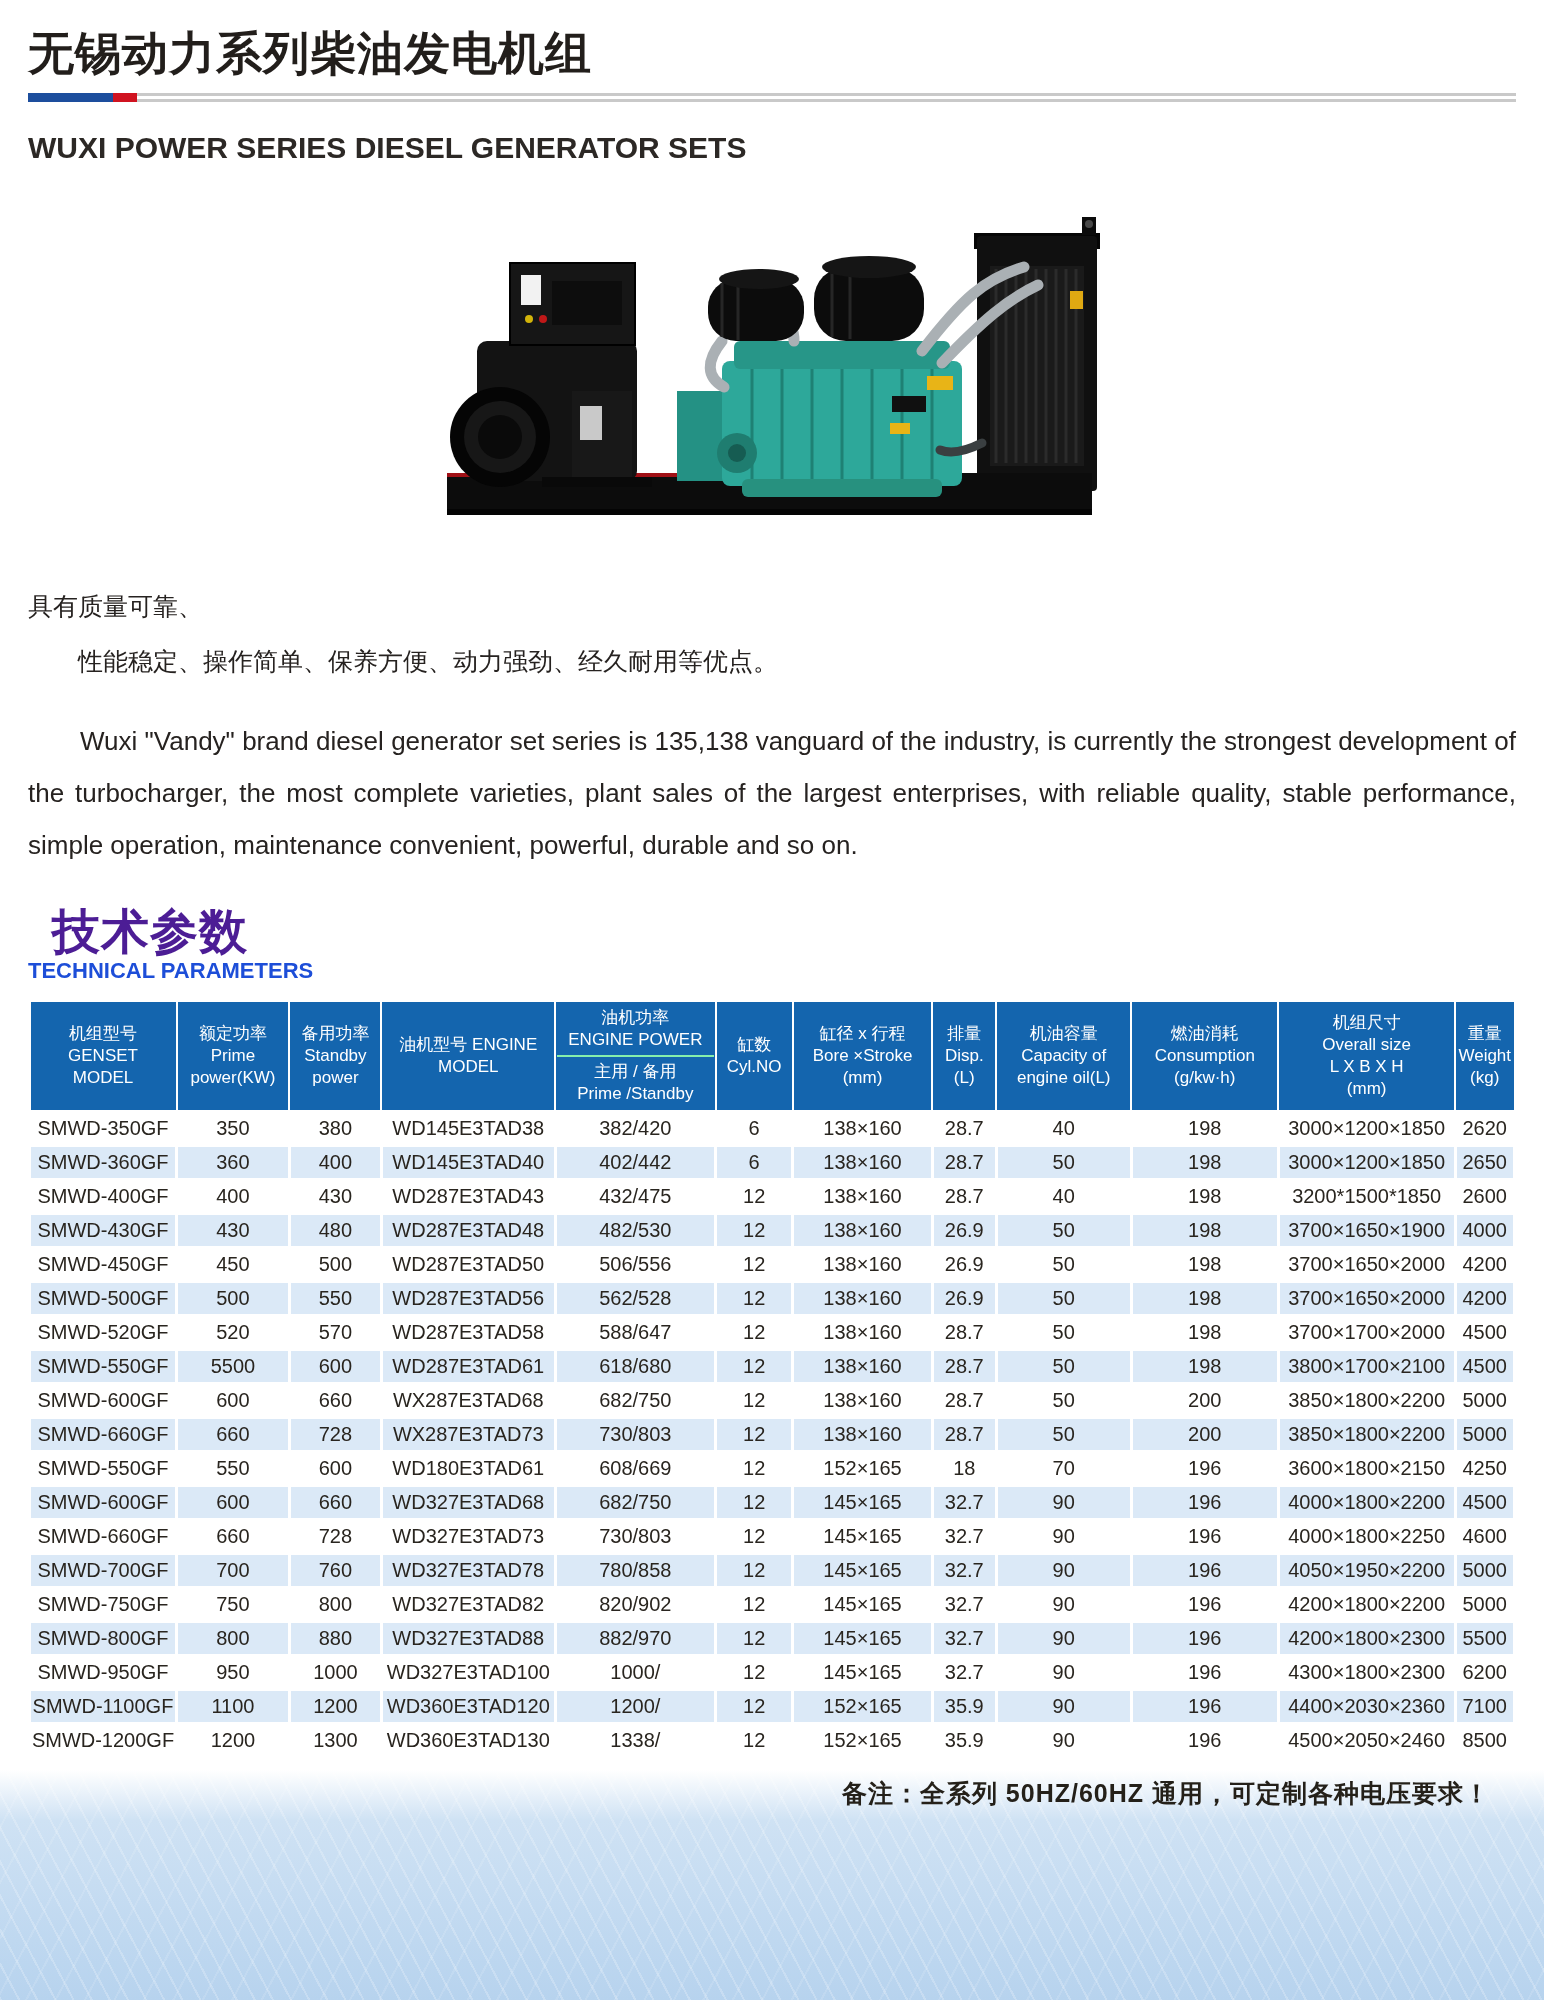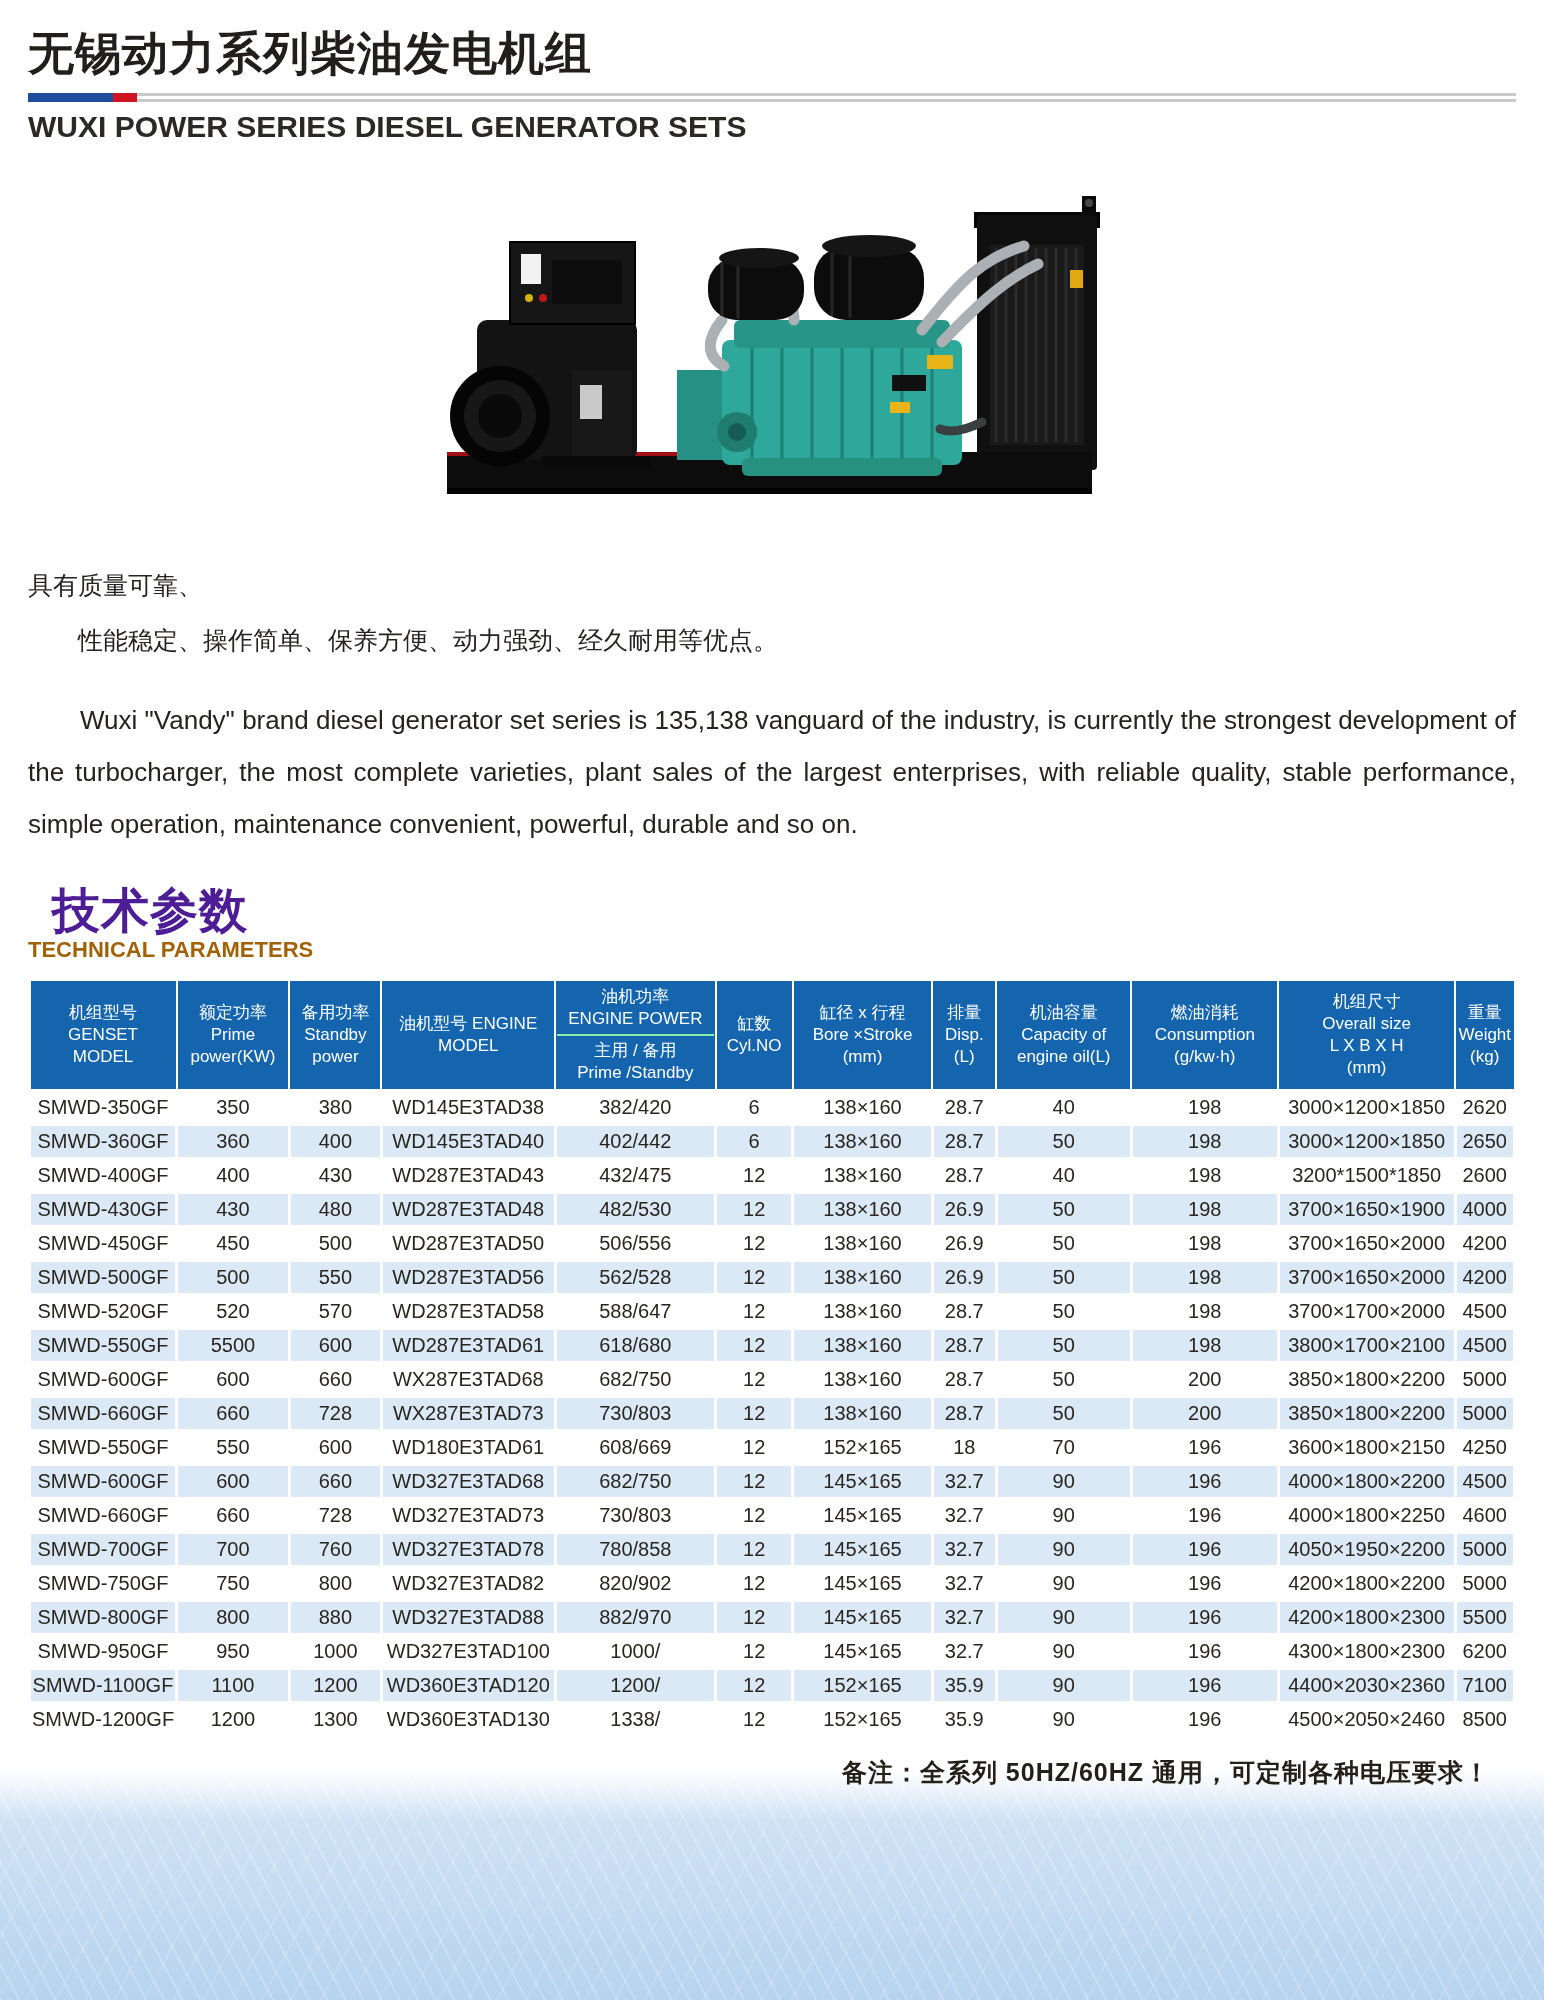--- a/index.html
+++ b/index.html
@@ -20,30 +20,30 @@
   .content{position:relative;padding:0 28px;}
   .page-title{
     margin-top:26px;font-size:46px;line-height:54px;font-weight:900;
     color:#221e1b;letter-spacing:1px;
   }
   .accent-bar{margin-top:13px;height:9px;display:flex;}
   .accent-bar .blue{width:85px;background:#1d4e9d;}
   .accent-bar .red{width:24px;background:#d01320;}
   .accent-bar .lines{flex:1;display:flex;flex-direction:column;justify-content:space-between;}
   .accent-bar .lines i{display:block;height:3px;background:#c9c9c9;}
-  .page-subtitle{margin-top:8px;font-size:30px;font-weight:600;color:#2c2825;letter-spacing:0;}
+  .page-subtitle{margin-top:29px;font-size:30px;font-weight:600;color:#2c2825;letter-spacing:0;}
   .photo-wrap{margin-top:26px;height:332px;display:flex;justify-content:center;}
   .para-zh{margin-top:56px;font-size:25px;line-height:55px;color:#262220;}
   .para-zh .indent{text-indent:2em;}
   .para-en{
     margin-top:26px;font-size:26px;line-height:52px;color:#262220;
     text-align:justify;text-indent:2em;
   }
   .section-title{margin-top:40px;font-size:48px;line-height:42px;font-weight:800;color:#4c1d95;letter-spacing:1px;margin-left:24px;}
-  .section-subtitle{margin-top:5px;font-size:22px;font-weight:700;color:#a16207;}
+  .section-subtitle{margin-top:5px;font-size:22px;font-weight:700;color:#1d4ed8;}
   table.params{
     margin-top:16px;width:1488px;border-collapse:collapse;table-layout:fixed;
     background:transparent;
   }
   table.params th{
     background:#1465ae;color:#ffffff;border:2px solid #ffffff;
     font-weight:500;vertical-align:middle;text-align:center;
     padding:5px 1px;line-height:22px;font-size:17px;
   }
   table.params th div{white-space:nowrap;overflow:hidden;}

